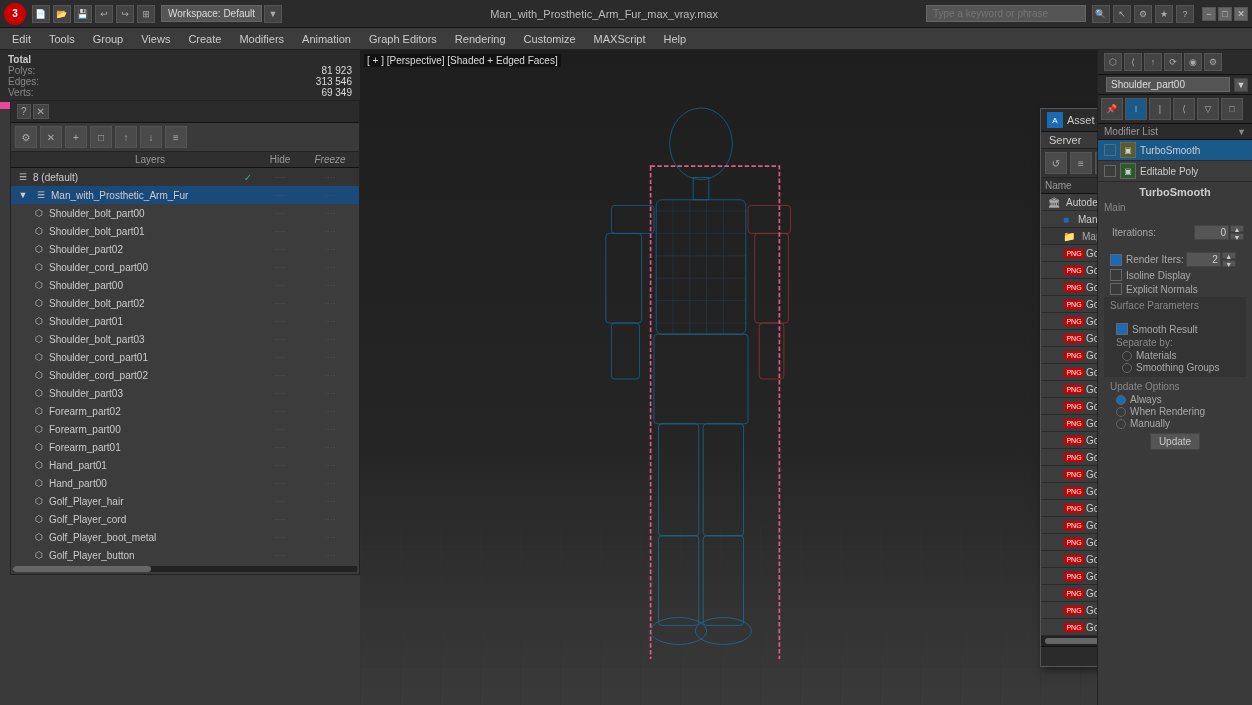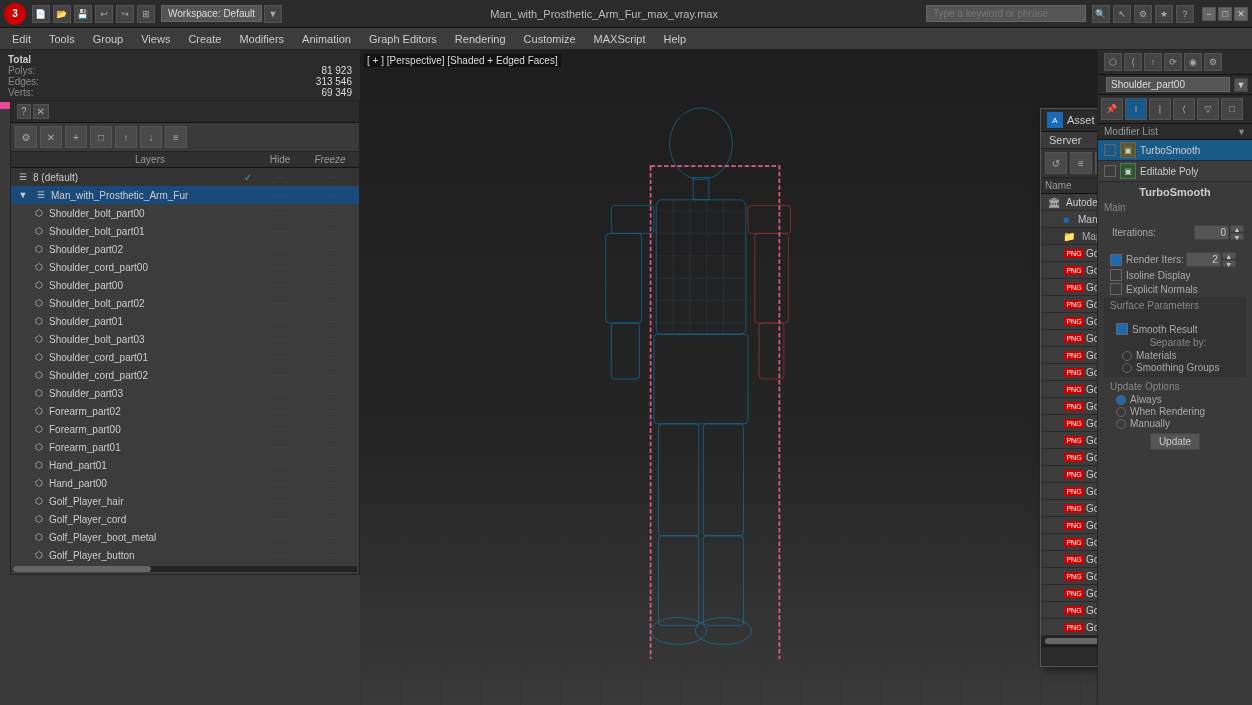--- a/index.html
+++ b/index.html
@@ -107,21 +107,21 @@
     .ts-section { color: #888; font-size: 10px; margin: 2px 0; }
     .ts-row { display: flex; align-items: center; margin: 12px 0; font-size: 10px; }
     .ts-label { color: #aaa; flex: 1; padding-left: 8px; }
     .ts-input { width: 35px; background: #555; border: 1px solid #444; color: #ccc; padding: 1px 2px; font-size: 10px; text-align: right; }
     .ts-checkbox-row { display: flex; align-items: center; margin: 2px 0; font-size: 10px; padding-left: 6px; }
     .ts-cb { width: 12px; height: 12px; border: 1px solid #666; margin-right: 4px; background: #1a6ab5; }
     .ts-cb-empty { width: 12px; height: 12px; border: 1px solid #666; margin-right: 4px; background: #3a3a3a; }
     .ts-cb-label { color: #aaa; }
     .ts-surface { background: #333; padding: 3px 6px; margin: 2px 0; }
     .ts-surface-title { color: #888; font-size: 10px; margin-bottom: 12px; }
-    .ts-sep-by { color: #888; font-size: 10px; margin: 2px 0 2px 6px; text-align: center; }
+    .ts-sep-by { color: #888; font-size: 10px; margin: 2px 0 2px 6px; }
     .ts-radio-row { display: flex; align-items: center; margin: 1px 0; font-size: 10px; padding-left: 12px; }
     .ts-radio { width: 10px; height: 10px; border-radius: 50%; border: 1px solid #666; margin-right: 4px; }
     .ts-radio.filled { background: #1a6ab5; }
     .ts-update-title { color: #888; font-size: 10px; margin: 4px 6px 2px; }
     .ts-update-btn { background: #555; border: 1px solid #444; color: #ccc; padding: 2px 8px; font-size: 10px; cursor: pointer; display: block; margin: 4px auto; }
     .rp-action-icons { display: flex; gap: 2px; padding: 3px; background: #2b2b2b; border-bottom: 1px solid #111; }
     .rp-act-icon { width: 22px; height: 22px; background: #444; border: 1px solid #555; display: flex; align-items: center; justify-content: center; font-size: 9px; color: #aaa; cursor: pointer; }
     .rp-act-icon.active { background: #1a5a8a; }
 
     

